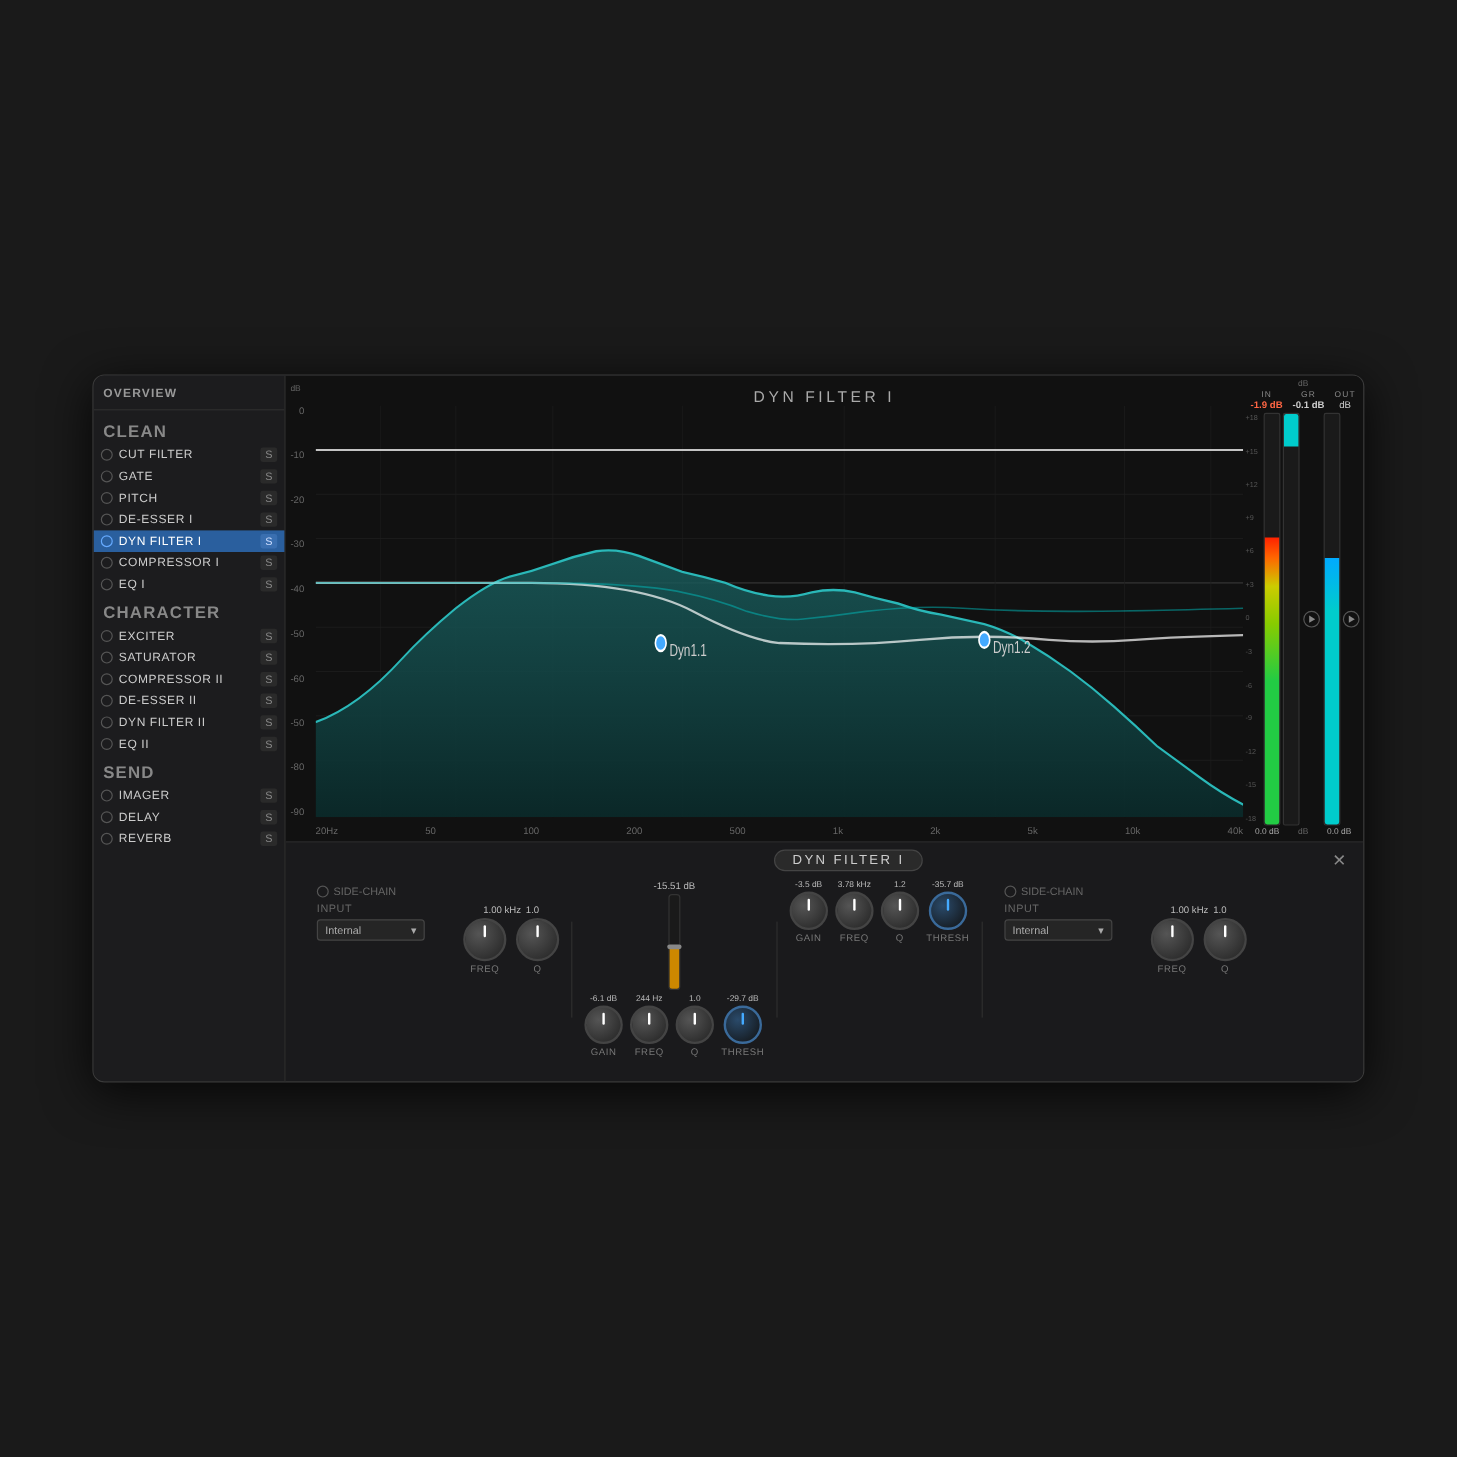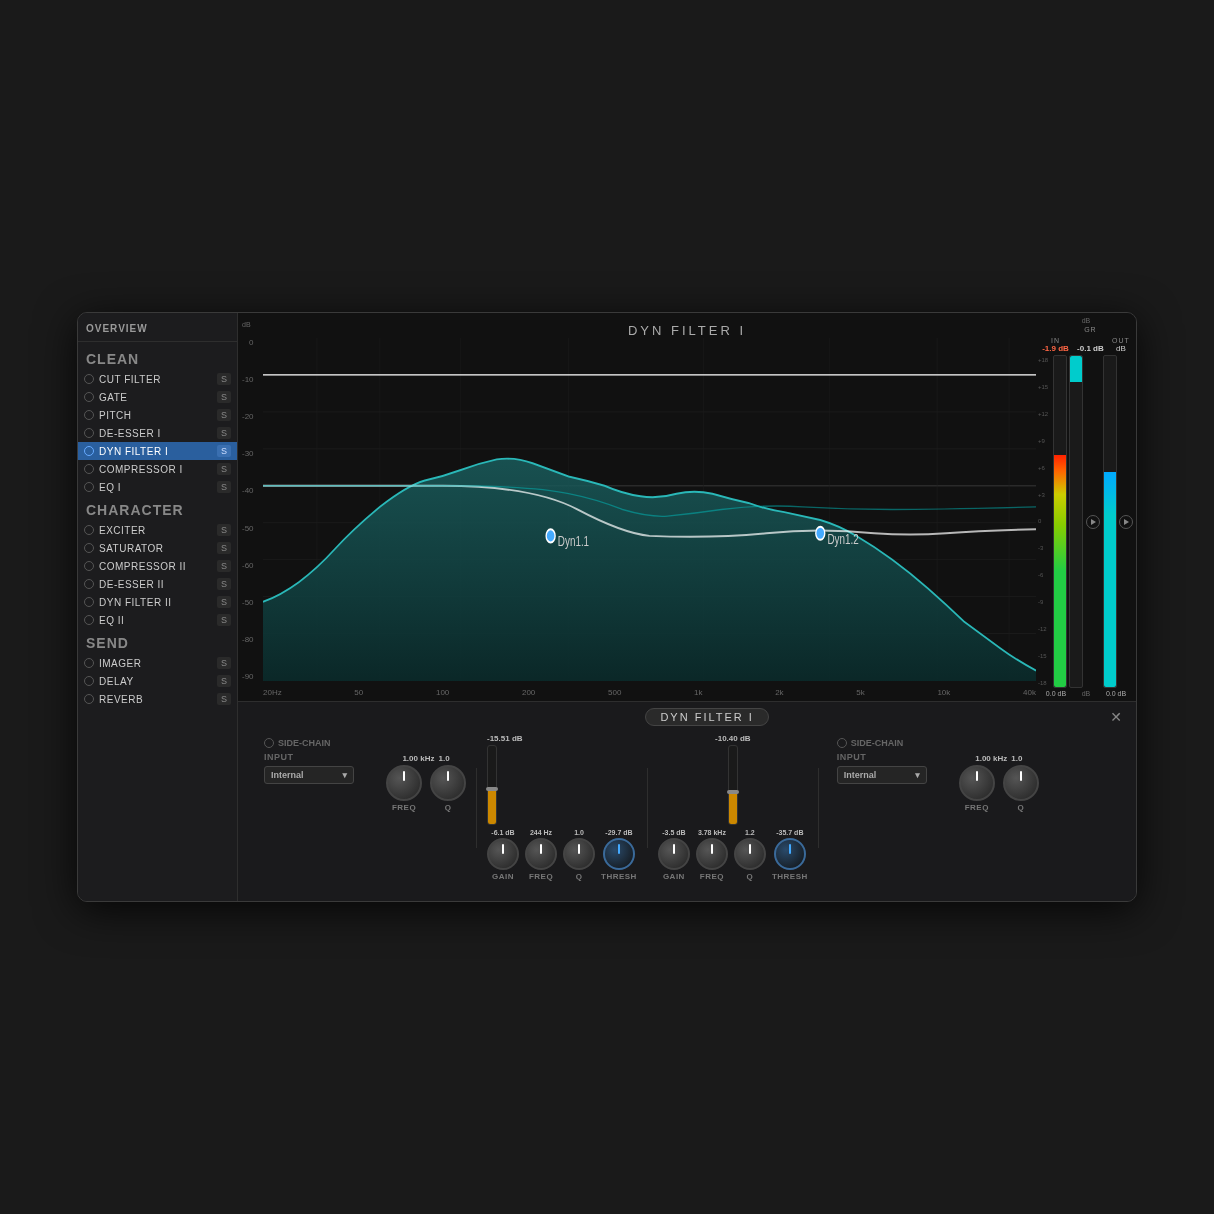--- a/index.html
+++ b/index.html
@@ -475,21 +475,21 @@
 
         <div style="position:absolute;right:0;top:0;bottom:0;width:100px;display:flex;flex-direction:column;padding:4px 2px;">
 
           <div style="font-size:7px;color:#666;text-align:center;margin-bottom:2px;">dB</div>
 
           <div style="display:flex;justify-content:space-around;align-items:flex-end;margin-bottom:2px;">
             <div style="display:flex;flex-direction:column;align-items:center;justify-content:center;">
               <span style="color:#888;font-size:7px;letter-spacing:1px;">IN</span>
               <span style="color:#ff6644;font-size:8px;font-weight:bold;">-1.9 dB</span>
             </div>
-            <div style="display:flex;flex-direction:column;align-items:center;gap:11px;">
+            <div style="display:flex;flex-direction:column;align-items:center;">
               <span style="color:#888;font-size:7px;letter-spacing:1px;">GR</span>
               <span style="color:#ccc;font-size:8px;font-weight:bold;">-0.1 dB</span>
             </div>
             <div style="display:flex;flex-direction:column;align-items:center;">
               <span style="color:#888;font-size:7px;letter-spacing:1px;">OUT</span>
               <span style="color:#ccc;font-size:8px;">dB</span>
             </div>
           </div>
 
           <div style="flex:1;display:flex;align-items:stretch;gap:2px;position:relative;">
@@ -544,21 +544,21 @@
       </div>
 
       <div class="bottom-controls">
 
         <div class="bottom-header">
           <div style="width:60px;"></div>
           <div class="bottom-title-pill">DYN FILTER I</div>
           <div class="close-btn">✕</div>
         </div>
 
-        <div style="display:flex;gap:10px;align-items:flex-start;padding:0 8px;font-weight:bold;">
+        <div style="display:flex;gap:10px;align-items:flex-start;padding:0 8px;">
 
           <div class="side-chain-section">
             <div class="side-chain-label">
               <div class="sc-circle"></div>
               <span>SIDE-CHAIN</span>
             </div>
             <div class="input-label">INPUT</div>
             <div class="input-dropdown">
               <span>Internal</span>
               <span>▾</span>
@@ -579,21 +579,21 @@
                 <div class="knob"></div>
                 <span class="knob-label">Q</span>
               </div>
             </div>
           </div>
 
           <div class="separator-v"></div>
 
           <div style="display:flex;flex-direction:column;gap:2px;">
 
-            <div style="display:flex;flex-direction:column;">
+            <div style="display:flex;flex-direction:column;align-items:center;">
               <span style="color:#bbb;font-size:8px;">-15.51 dB</span>
               <div style="width:10px;height:80px;background:#1a1a1a;border:1px solid #333;border-radius:3px;position:relative;margin:2px 0;">
                 <div style="position:absolute;bottom:0;left:0;right:0;height:45%;background:#cc8800;border-radius:0 0 2px 2px;"></div>
                 <div style="position:absolute;top:52%;left:-2px;right:-2px;height:4px;background:#888;border-radius:2px;"></div>
               </div>
             </div>
 
             <div style="display:flex;gap:6px;align-items:flex-end;">
               <div class="knob-group">
                 <span style="color:#bbb;font-size:7px;text-align:center;">-6.1 dB</span>
@@ -614,27 +614,20 @@
                 <span style="color:#bbb;font-size:7px;text-align:center;">-29.7 dB</span>
                 <div class="knob blue-dot" style="width:32px;height:32px;background:radial-gradient(circle at 35% 35%,#2a4a6a,#111);border-color:#3a6a9a;"></div>
                 <span class="knob-label">THRESH</span>
               </div>
             </div>
           </div>
 
           <div class="separator-v"></div>
 
           <div style="display:flex;flex-direction:column;gap:2px;">
-            <div style="display:flex;flex-direction:column;align-items:center;">
-              <span style="color:#bbb;font-size:8px;">-10.40 dB</span>
-              <div style="width:10px;height:80px;background:#1a1a1a;border:1px solid #333;border-radius:3px;position:relative;margin:2px 0;">
-                <div style="position:absolute;bottom:0;left:0;right:0;height:40%;background:#cc8800;border-radius:0 0 2px 2px;"></div>
-                <div style="position:absolute;top:57%;left:-2px;right:-2px;height:4px;background:#888;border-radius:2px;"></div>
-              </div>
-            </div>
             <div style="display:flex;gap:6px;align-items:flex-end;">
               <div class="knob-group">
                 <span style="color:#bbb;font-size:7px;text-align:center;">-3.5 dB</span>
                 <div class="knob" style="width:32px;height:32px;"></div>
                 <span class="knob-label">GAIN</span>
               </div>
               <div class="knob-group">
                 <span style="color:#bbb;font-size:7px;text-align:center;">3.78 kHz</span>
                 <div class="knob" style="width:32px;height:32px;"></div>
                 <span class="knob-label">FREQ</span>

